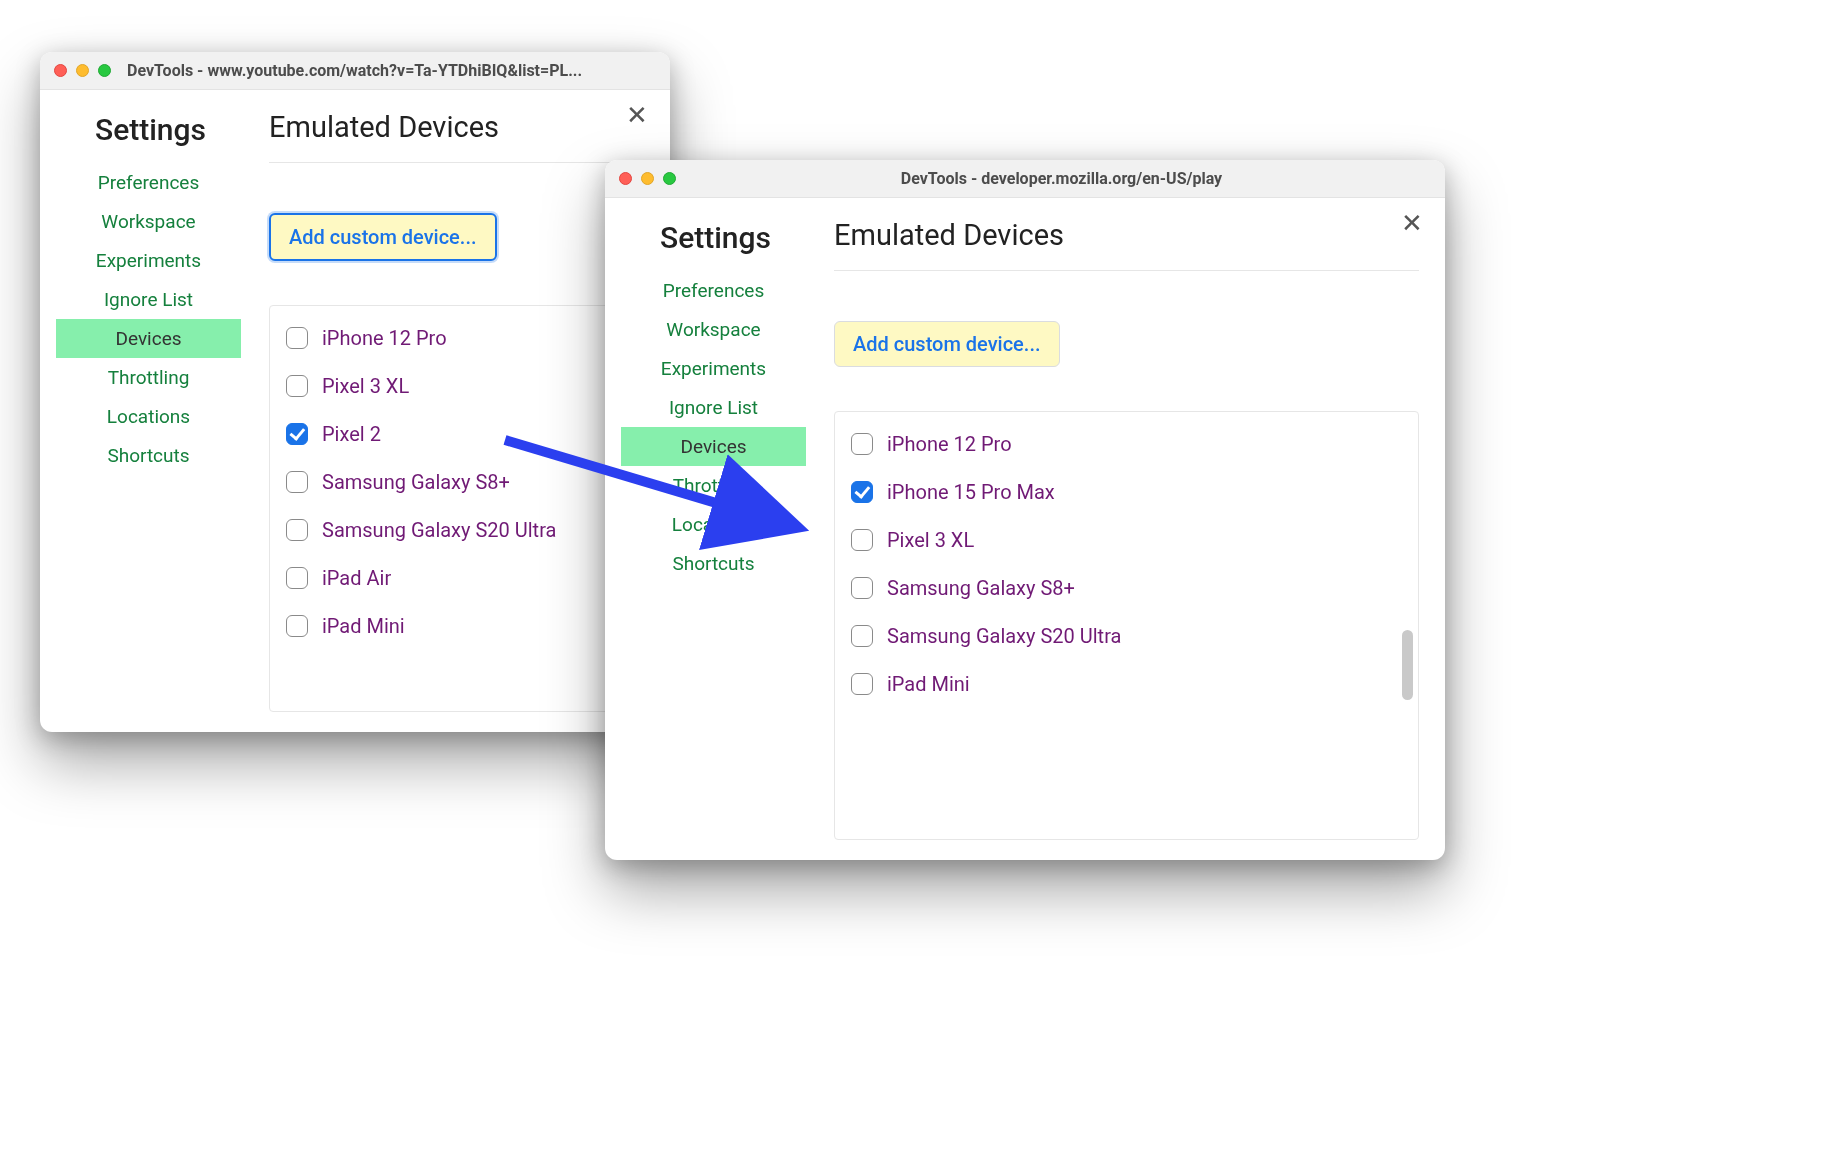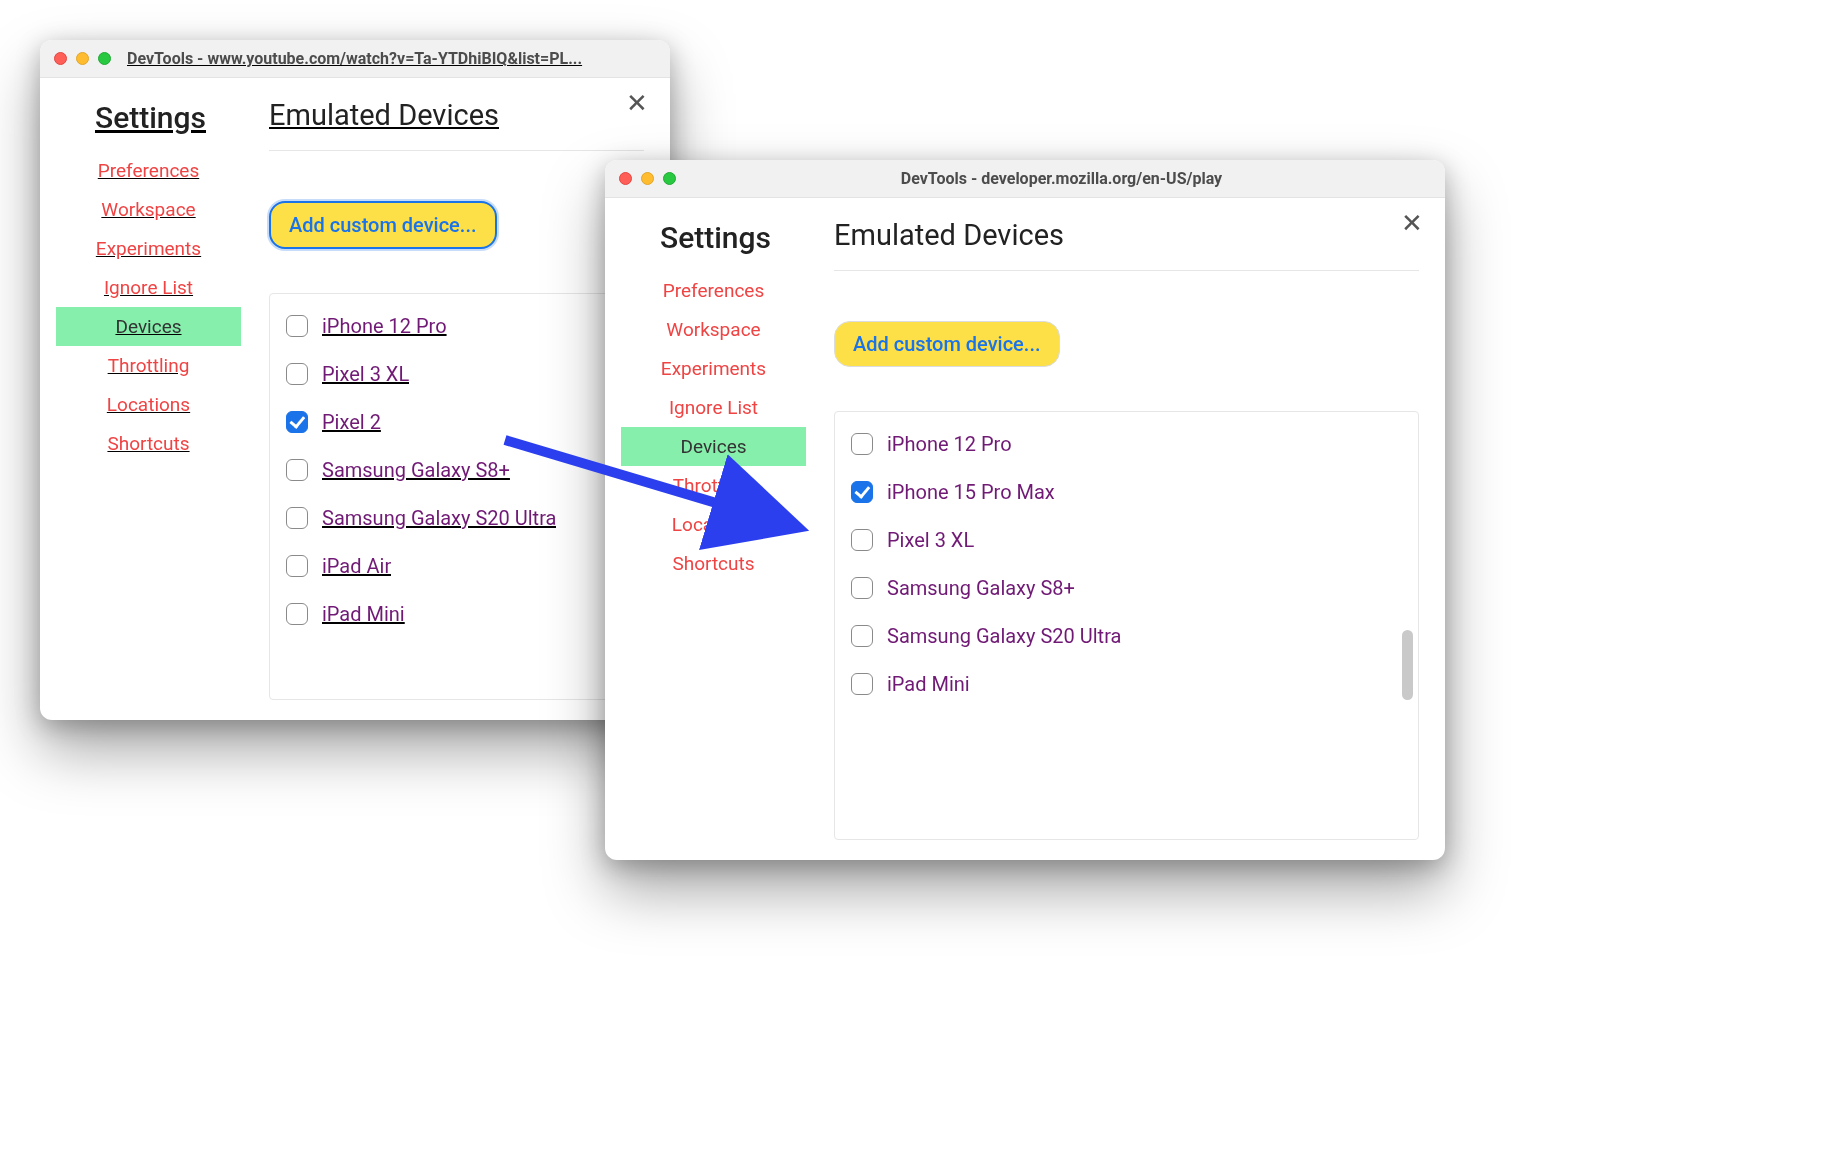--- a/index.html
+++ b/index.html
@@ -42,35 +42,35 @@
   .content { position: relative; display: flex; padding: 16px 16px 20px 16px; height: calc(100% - 38px); }
   .close-x {
     position: absolute; top: 10px; right: 18px; width: 30px; height: 30px;
     display:flex; align-items:center; justify-content:center; cursor:pointer;
     font-size: 26px; color: #555; user-select: none;
   }
 
   .sidebar { width: 185px; padding-top: 6px; text-align: center; }
   .settings-title { font-size: 30px; font-weight: 500; color: #222; margin: 0 0 16px 4px; }
   .nav-item {
-    padding: 8px 12px; font-size: 19px; color: #ef4444; border-radius: 0;
+    padding: 8px 12px; font-size: 19px; color: #15803d; border-radius: 0;
     cursor: pointer; user-select: none; white-space: nowrap;
   }
   .nav-item.selected { background: #86efac; color: #333; }
 
   .main { flex: 1; padding: 0 10px 0 28px; display: flex; flex-direction: column; gap: 34px; }
   .panel-title {
     font-size: 29px; color: #222; margin: 4px 0 2px 0;
     padding-bottom: 18px; border-bottom: 1px solid #e6e6e6;
   }
   .add-btn-row { padding: 14px 0 10px 0; }
   .add-btn {
     display: inline-block; padding: 10px 18px; font-size: 20px;
-    color: #1a73e8; background: #fde047; border: 1px solid #dadce0;
-    border-radius: 16px; cursor: pointer; font-weight: 500;
+    color: #1a73e8; background: #fef9c3; border: 1px solid #dadce0;
+    border-radius: 6px; cursor: pointer; font-weight: 500;
   }
   .add-btn.focused { border: 2px solid #1a73e8; box-shadow: 0 0 0 2px rgba(26,115,232,.25); }
 
   .list-wrap { border: 1px solid #e6e6e6; border-radius: 4px; flex: 1; overflow: hidden; position: relative; }
   .list { padding: 8px 16px 14px 16px; }
   .scrollbar-track {
     position: absolute; right: 3px; top: 8px; bottom: 8px; width: 14px;
   }
   .scrollbar-thumb {
     position: absolute; right: 2px; width: 11px; height: 70px;
@@ -85,21 +85,21 @@
     background: #fff;
   }
   .chk.checked { background: #1a73e8; border-color: #1a73e8; }
   .chk.checked::after {
     content: ""; width: 6px; height: 11px; border: solid #fff;
     border-width: 0 3px 3px 0; transform: rotate(40deg) translate(-1px,-1px);
   }
   .device-label { font-size: 20px; color: #701a75; white-space: nowrap; overflow: hidden; text-overflow: ellipsis; }
 
   
-  .win-left { left: 10px; top: 0; width: 630px; height: 680px; z-index: 1; text-decoration: underline; }
+  .win-left { left: 10px; top: 12px; width: 630px; height: 680px; z-index: 1; }
   .win-right { left: 575px; top: 120px; width: 840px; height: 700px; z-index: 2; }
 
   
   .arrow { position: absolute; z-index: 3; pointer-events: none; }
 </style>
 </head>
 <body>
 
 <div class="stage">
 

